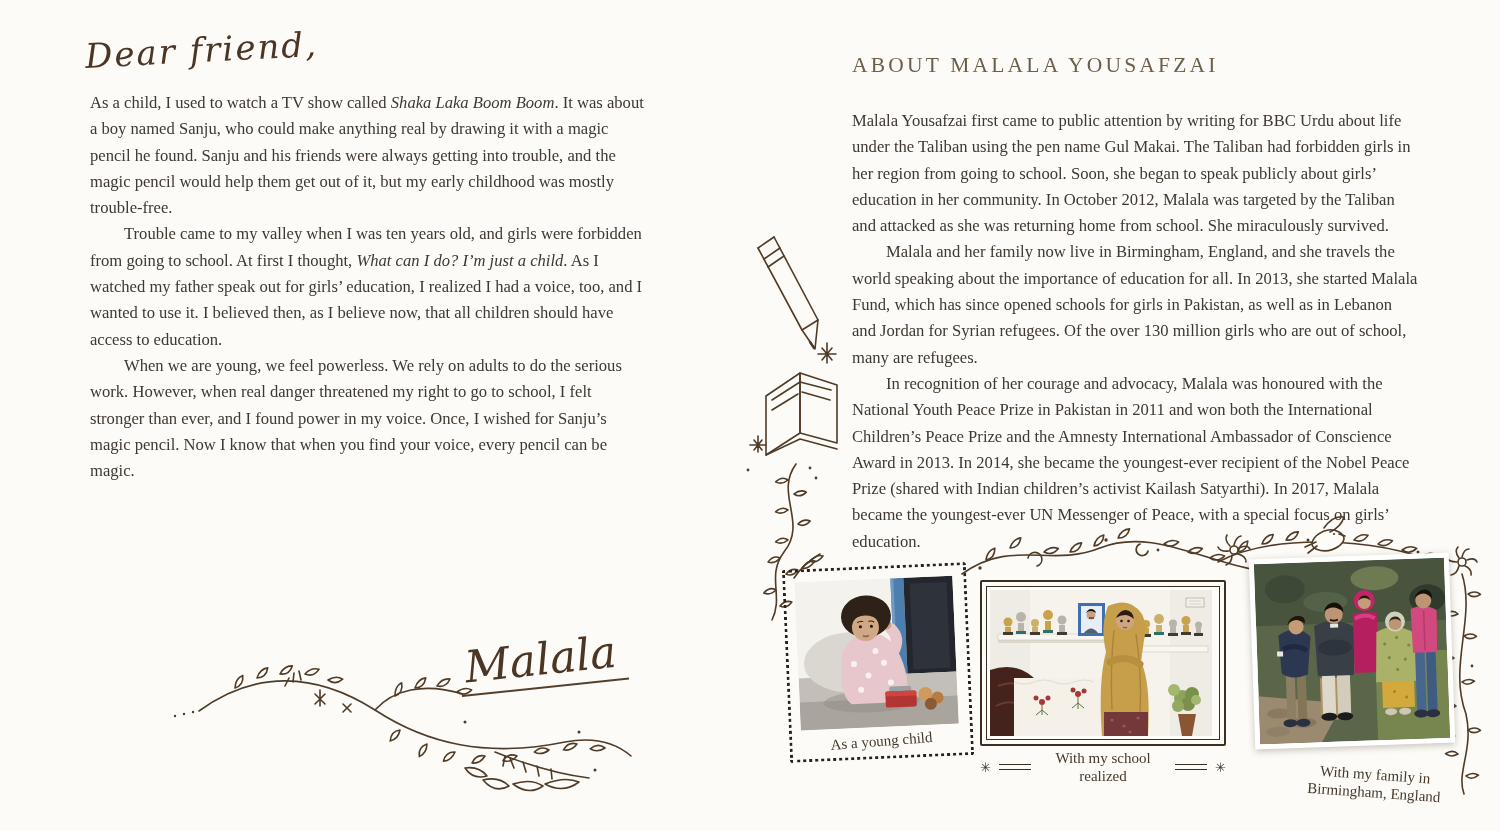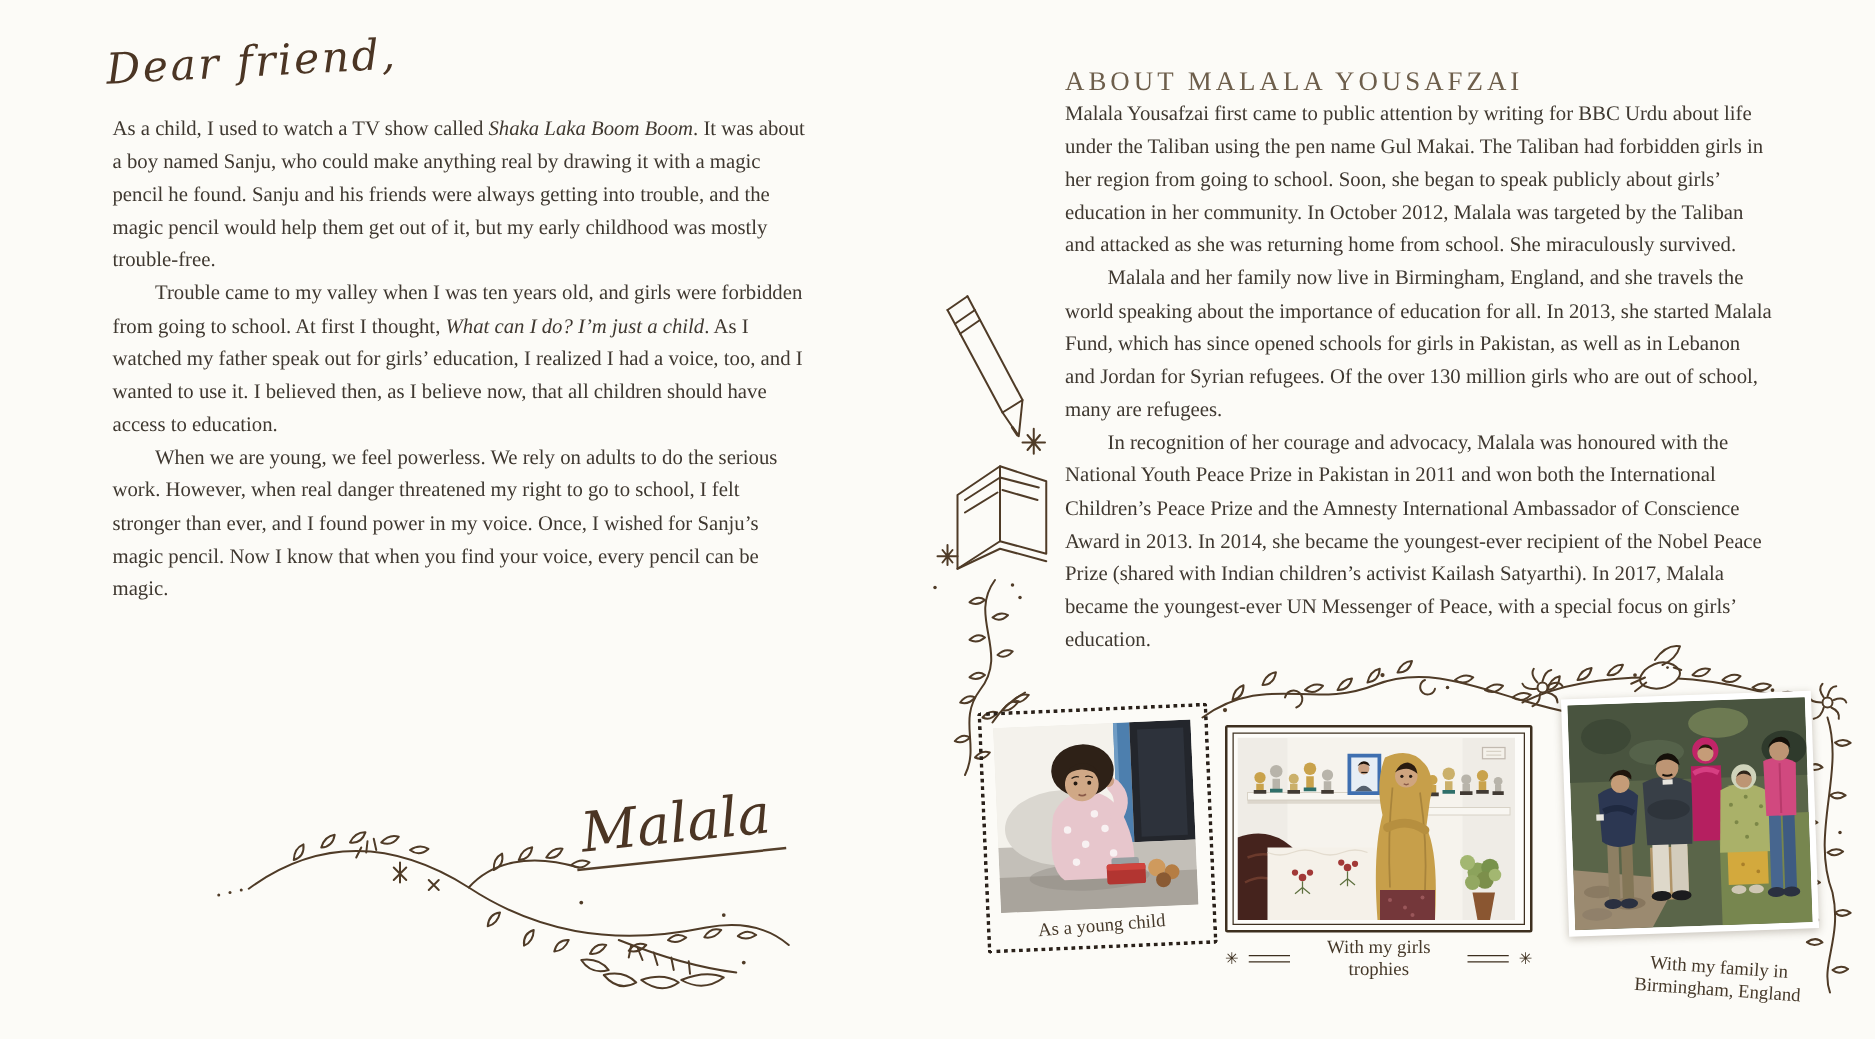--- a/index.html
+++ b/index.html
@@ -27,21 +27,21 @@
     font-size:44px;color:#4b3524;
     transform:rotate(-6deg);transform-origin:left bottom;
     border-bottom:2px solid #55402c;padding:0 10px 2px 6px;
   }
 
   
   .about-heading{
     left:852px;top:53px;
     font-size:21.5px;letter-spacing:3.2px;color:#6d5e4b;
   }
-  .about-body{left:852px;top:78px;width:568px;}
+  .about-body{left:852px;top:108px;width:568px;}
 
   
   .caption{font-size:15px;color:#46392a;text-align:center;line-height:18px;}
 
   .photo1{
     left:786px;top:566px;width:160px;
     transform:rotate(-2.5deg);transform-origin:center;
     border:3px dotted #2a211a;border-radius:3px;
     padding:10px 9px 3px;
   }
@@ -393,21 +393,21 @@
           <circle cx="188" cy="116" r="6" fill="#93a862"></circle>
             <circle cx="206" cy="110" r="5" fill="#a3b771"></circle>
         </g>
         <path d="M188,124 L206,124 L202,146 L192,146 Z" fill="#8a5631"></path>
       </svg>
     </div>
   </div>
   <div class="caption2row">
     <span class="floret">✳</span>
     <span class="dash"></span>
-    <span class="caption">With my girls trophies</span>
+    <span class="caption">With my school realized</span>
     <span class="dash"></span>
     <span class="floret">✳</span>
   </div>
 </div>
 
 <div class="abs photo3">
   <svg width="190" height="180" viewBox="0 0 190 180">
     <rect width="190" height="180" fill="#5a6549"></rect>
     <rect width="190" height="62" fill="#49543f"></rect>
     <ellipse cx="30" cy="26" rx="20" ry="14" fill="#3d4836"></ellipse>

